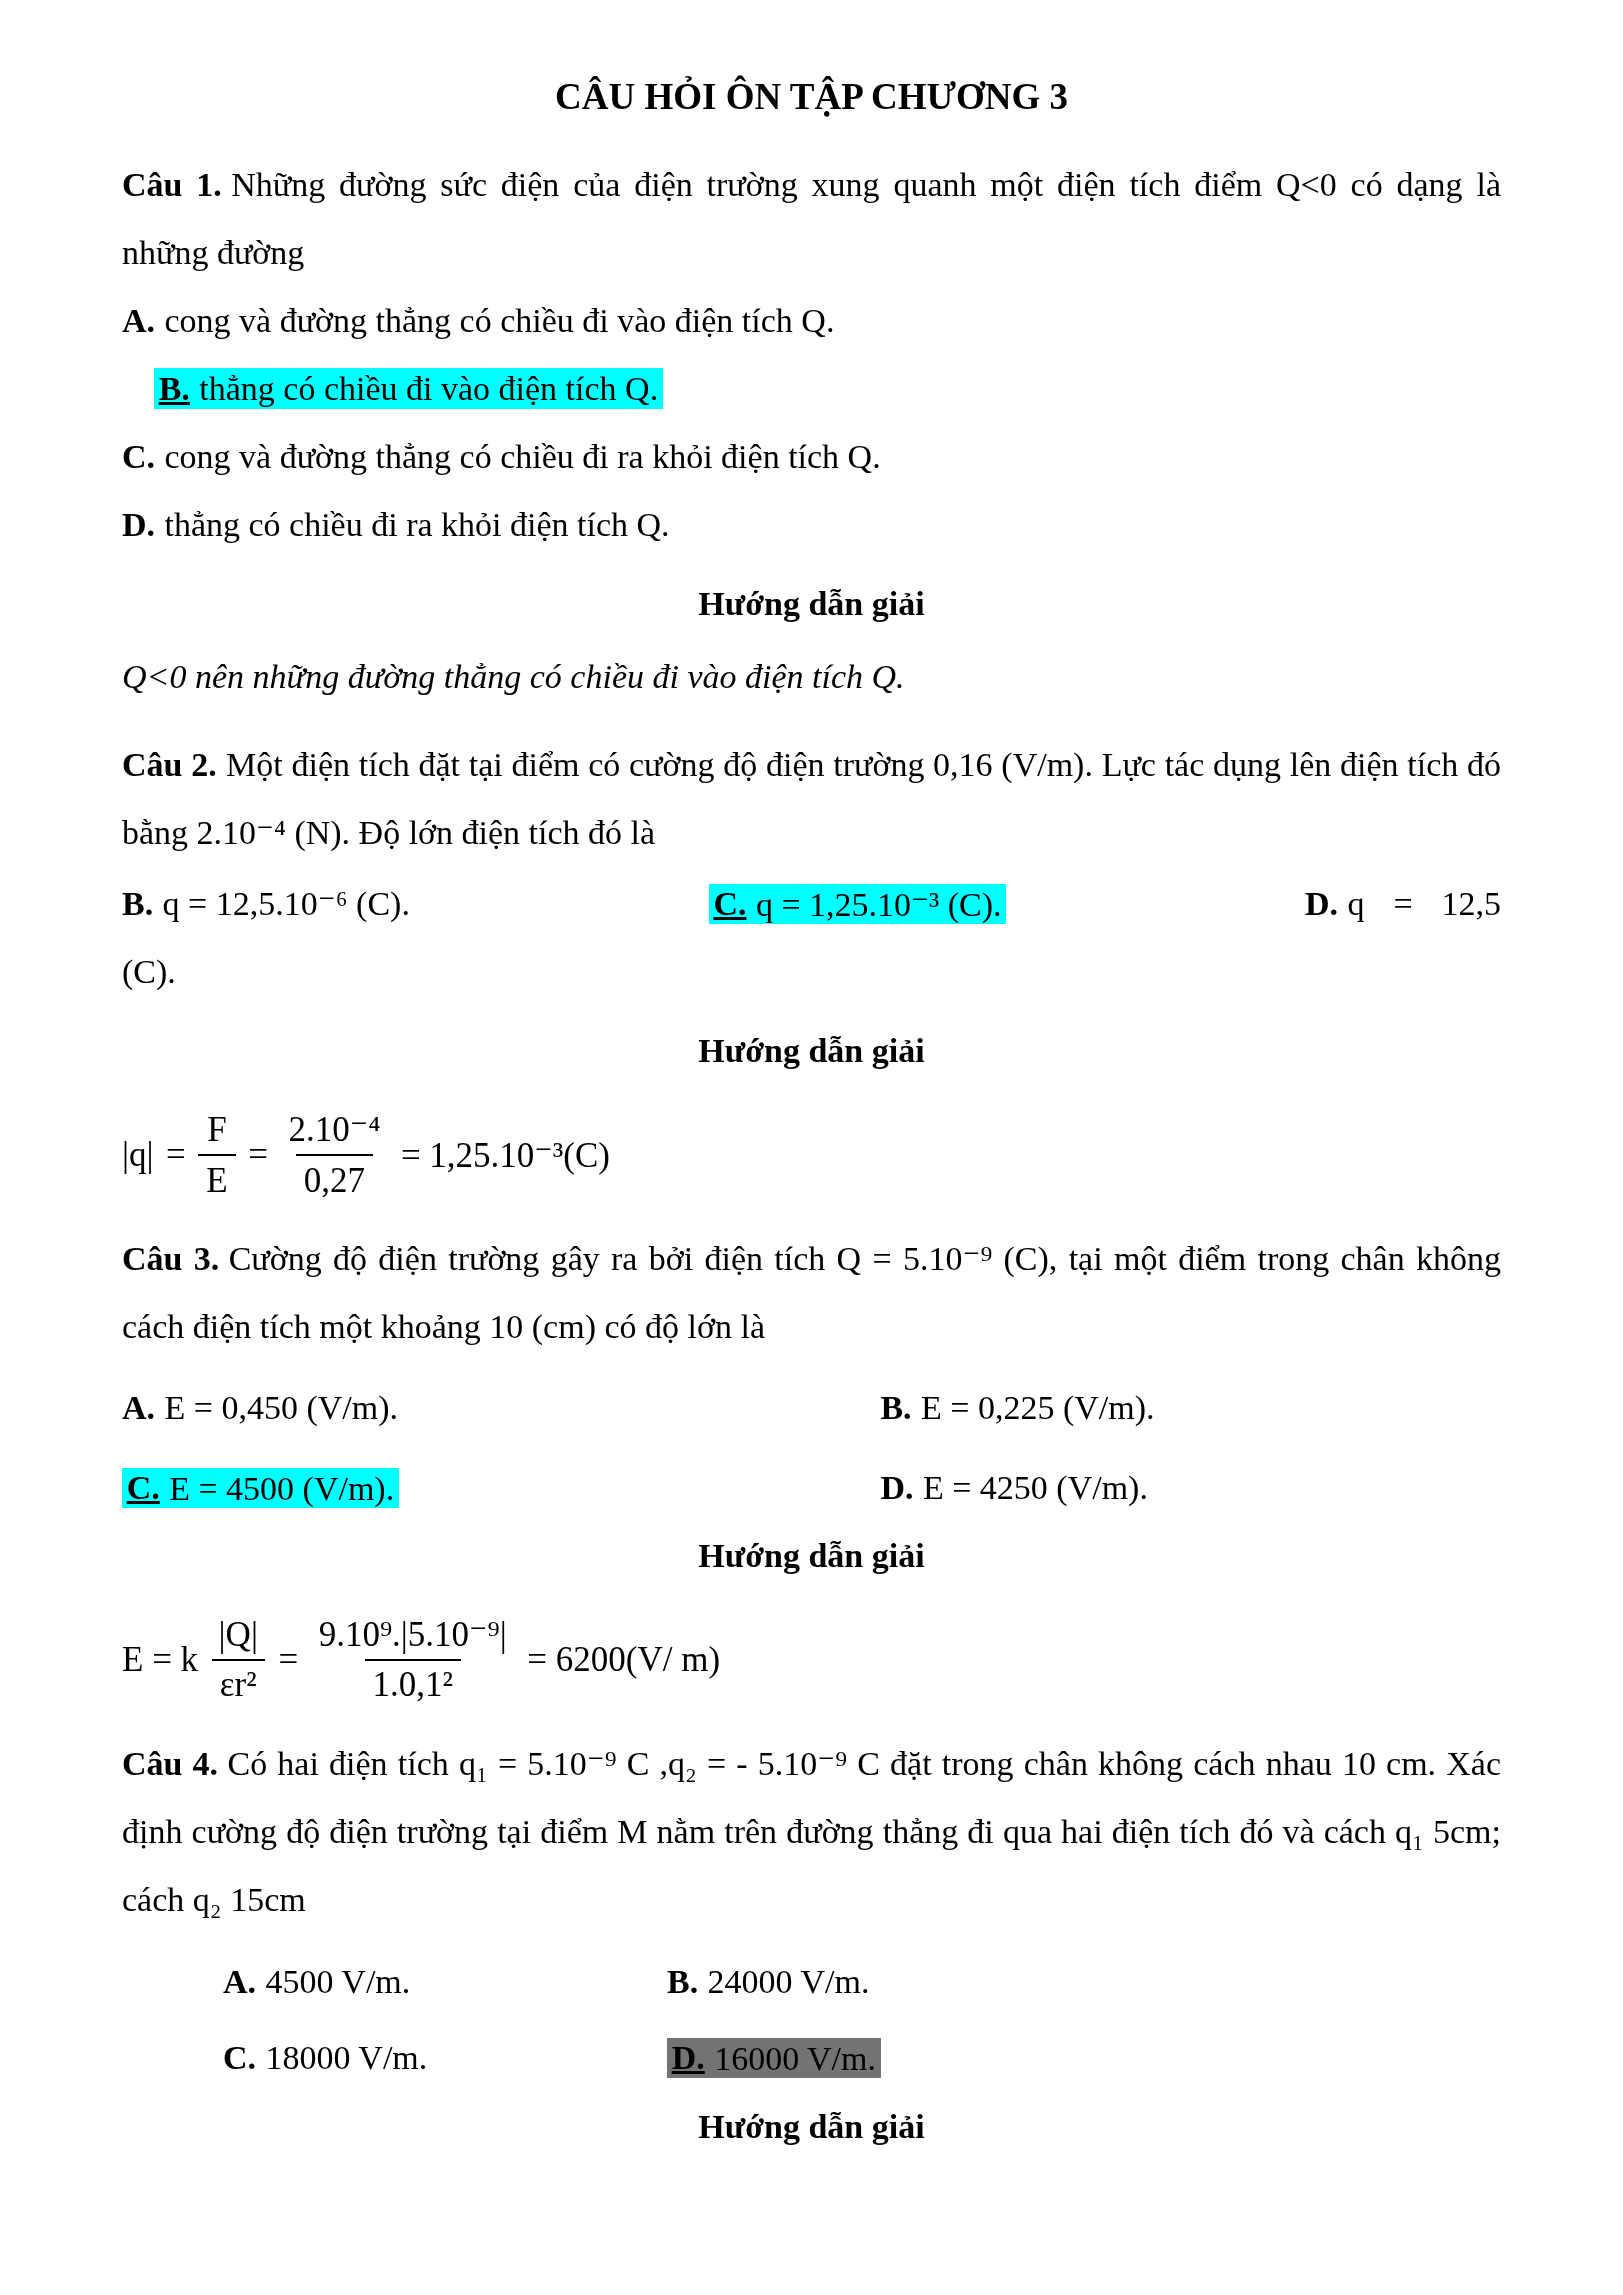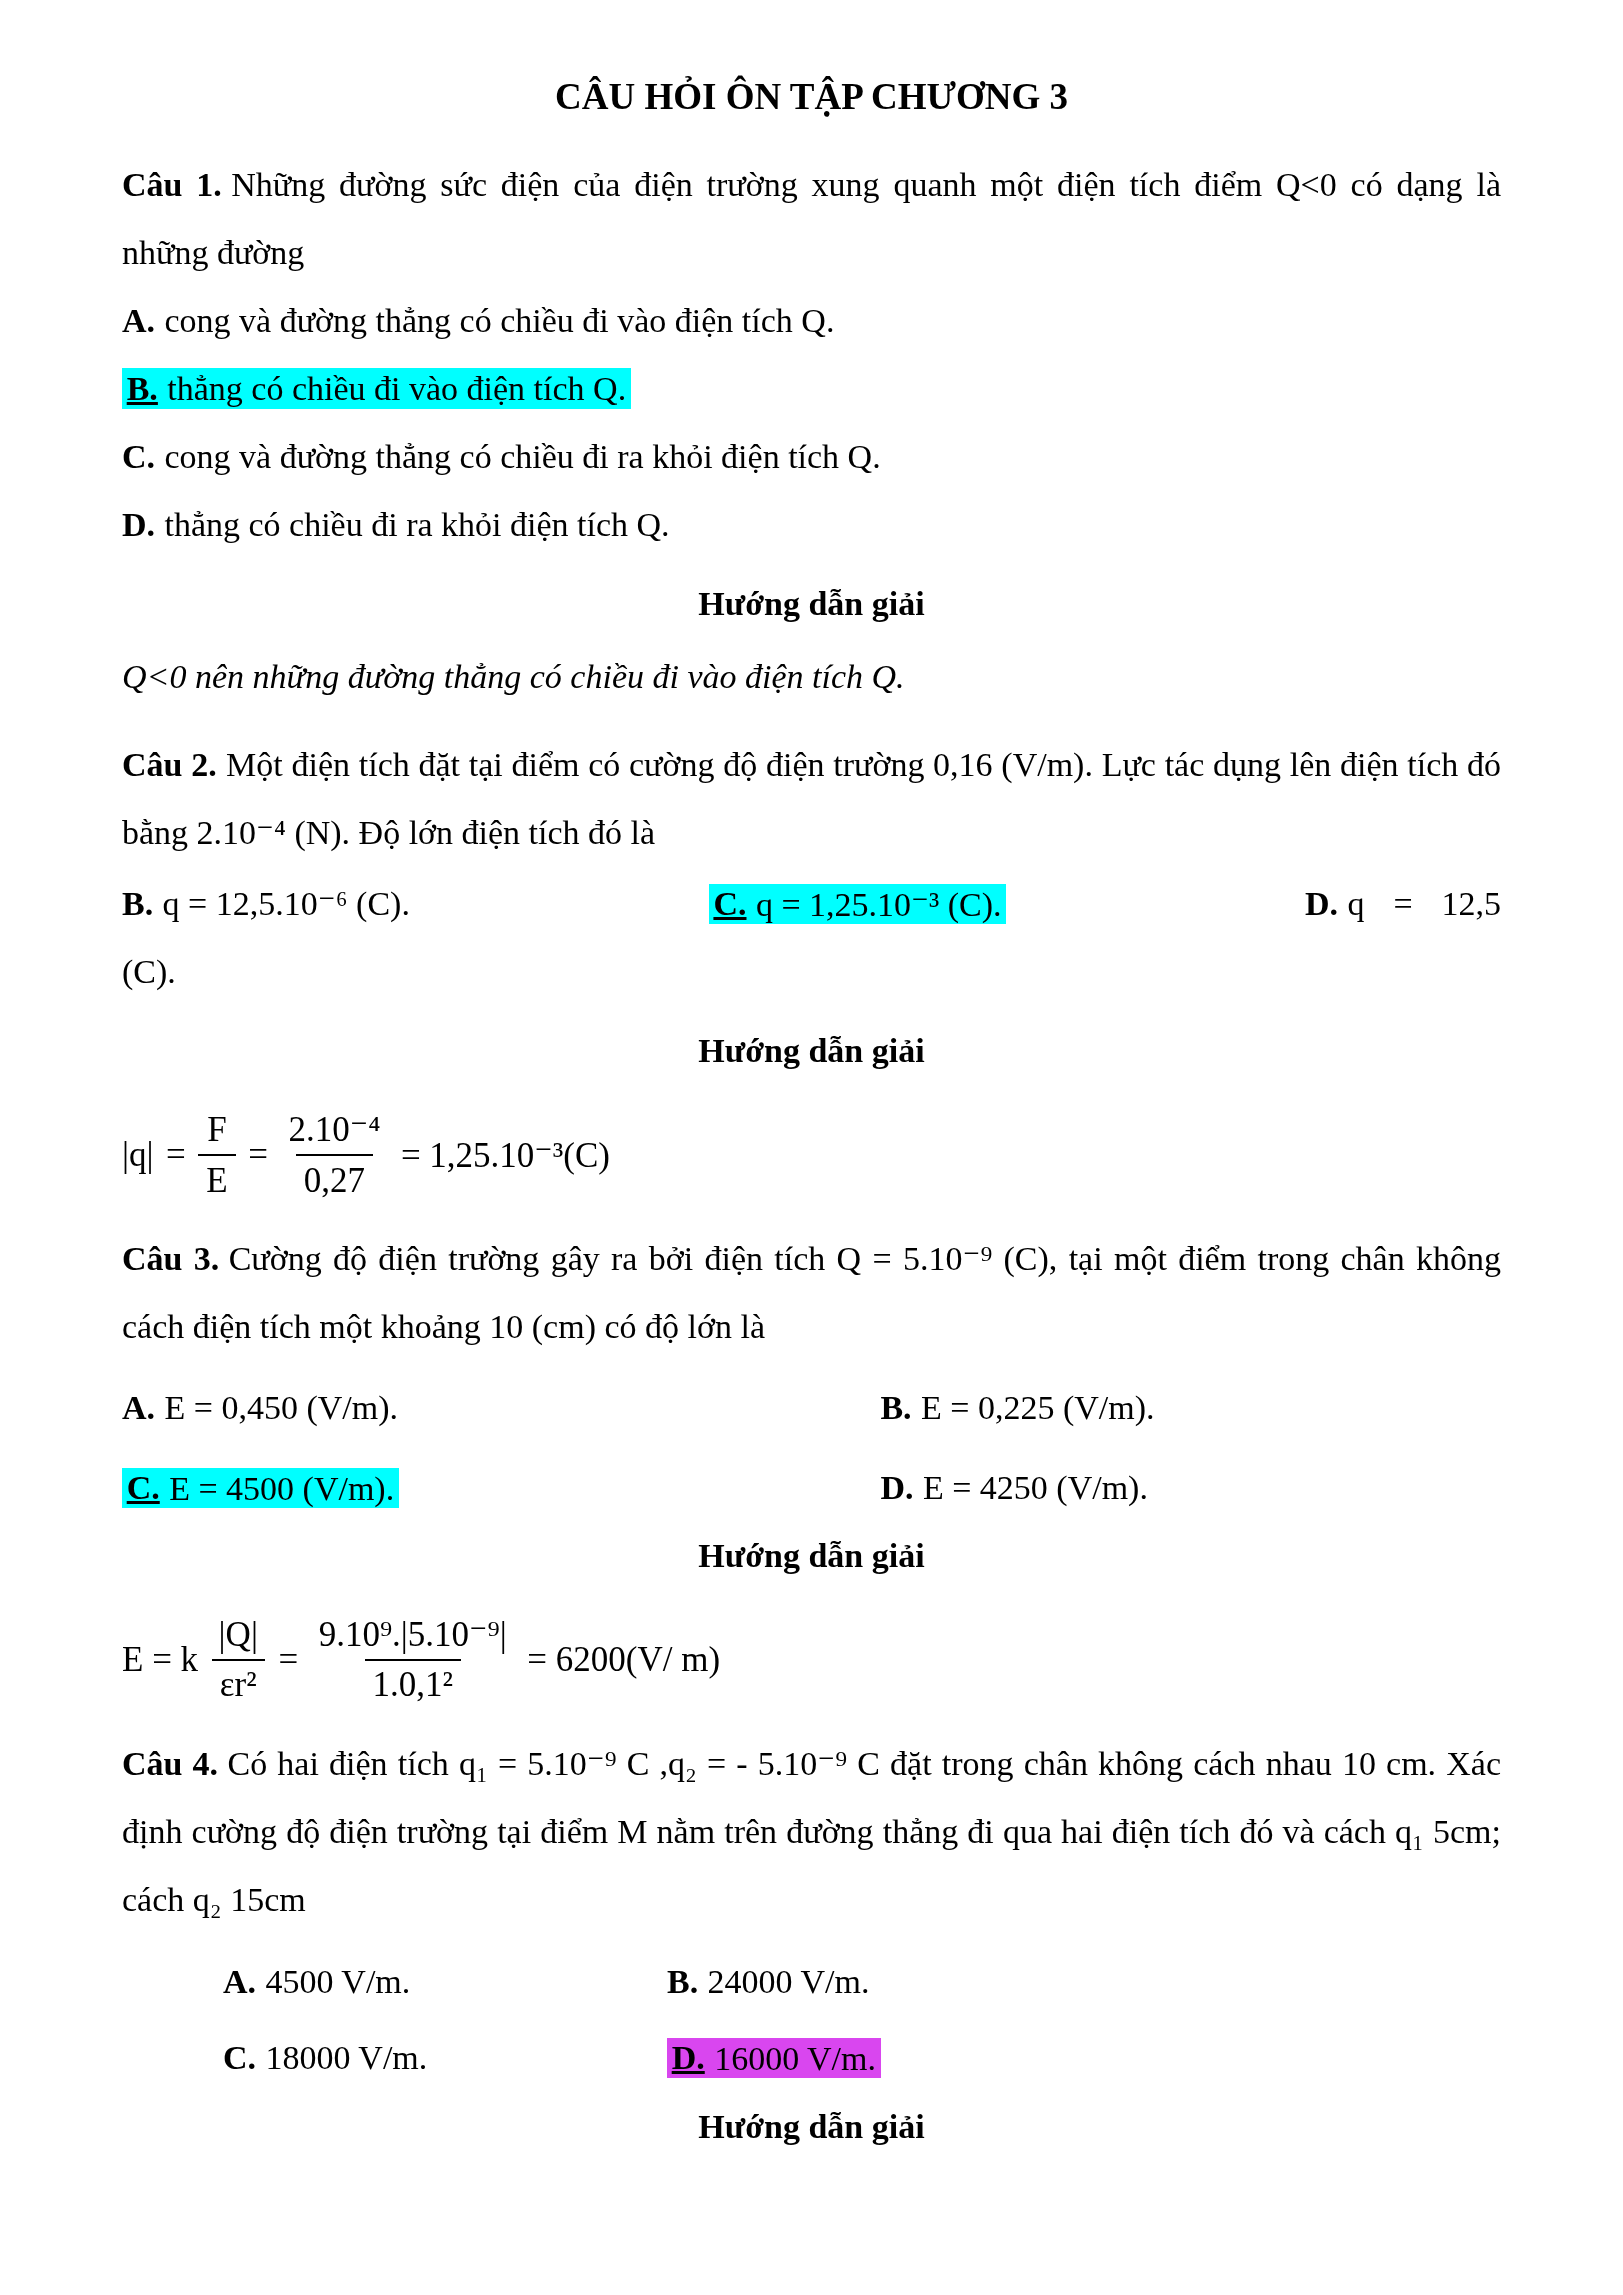--- a/index.html
+++ b/index.html
@@ -34,21 +34,21 @@
 </style>
 </head>
 <body>
 
 <h1 class="title">CÂU HỎI ÔN TẬP CHƯƠNG 3</h1>
 
 <p class="para"><b class="q-label">Câu 1.</b><span>Những đường sức điện của điện trường xung quanh một điện tích điểm Q&lt;0 có dạng là những đường</span></p>
 
 <p class="option"><b class="opt-label">A.</b><span>cong và đường thẳng có chiều đi vào điện tích Q.</span></p>
 
-<p class="option"><span class="hl" style="background-color: rgb(0, 255, 255);"><b class="opt-label">B.</b><span>thẳng có chiều đi vào điện tích Q.</span></span></p>
+<p class="option"><span class="hl" style="background-color: rgb(0, 255, 255); margin-left: 32px;"><b class="opt-label">B.</b><span>thẳng có chiều đi vào điện tích Q.</span></span></p>
 
 <p class="option"><b class="opt-label">C.</b><span>cong và đường thẳng có chiều đi ra khỏi điện tích Q.</span></p>
 
 <p class="option"><b class="opt-label">D.</b><span>thẳng có chiều đi ra khỏi điện tích Q.</span></p>
 
 <p class="center-bold">Hướng dẫn giải</p>
 
 <p class="italic">Q&lt;0 nên những đường thẳng có chiều đi vào điện tích Q.</p>
 
 <p class="para mt"><b class="q-label">Câu 2.</b><span>Một điện tích đặt tại điểm có cường độ điện trường 0,16 (V/m). Lực tác dụng lên điện tích đó bằng 2.10⁻⁴ (N). Độ lớn điện tích đó là</span></p>
@@ -101,17 +101,17 @@
   </span>
   <span>= 6200(V/ m)</span>
 </div>
 
 <p class="para mt"><b class="q-label">Câu 4.</b><span>Có hai điện tích q₁ = 5.10⁻⁹ C ,q₂ = - 5.10⁻⁹ C đặt trong chân không cách nhau 10 cm. Xác định cường độ điện trường tại điểm M nằm trên đường thẳng đi qua hai điện tích đó và cách q₁ 5cm; cách q₂ 15cm</span></p>
 
 <div class="q4grid">
   <p class="option"><b class="opt-label">A.</b><span>4500 V/m.</span></p>
   <p class="option"><b class="opt-label">B.</b><span>24000 V/m.</span></p>
   <p class="option"><b class="opt-label">C.</b><span>18000 V/m.</span></p>
-  <p class="option"><span class="hl" style="background-color: #d946ef;"><b class="opt-label">D.</b><span>16000 V/m.</span></span></p>
+  <p class="option"><span class="hl" style="background-color: #737373;"><b class="opt-label">D.</b><span>16000 V/m.</span></span></p>
 </div>
 
 <p class="center-bold">Hướng dẫn giải</p>
 
 
 </body></html>

